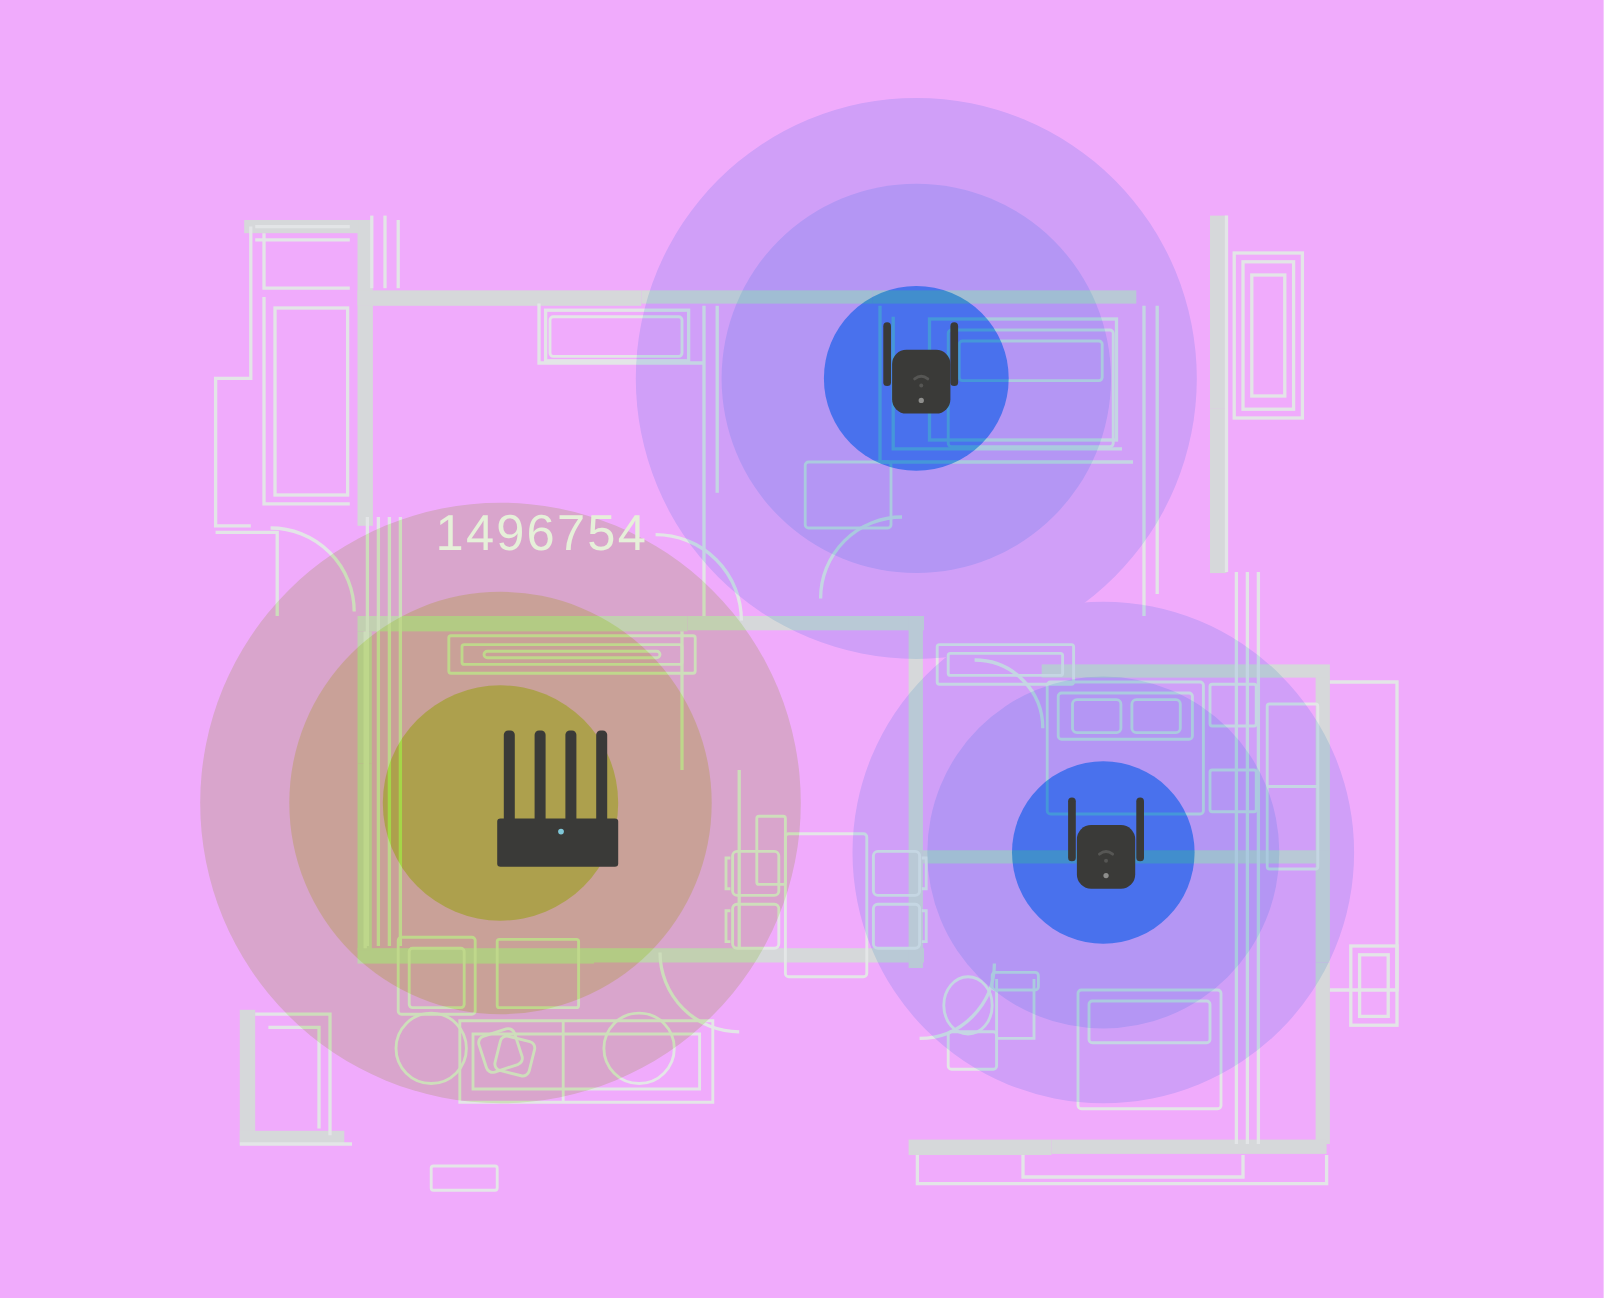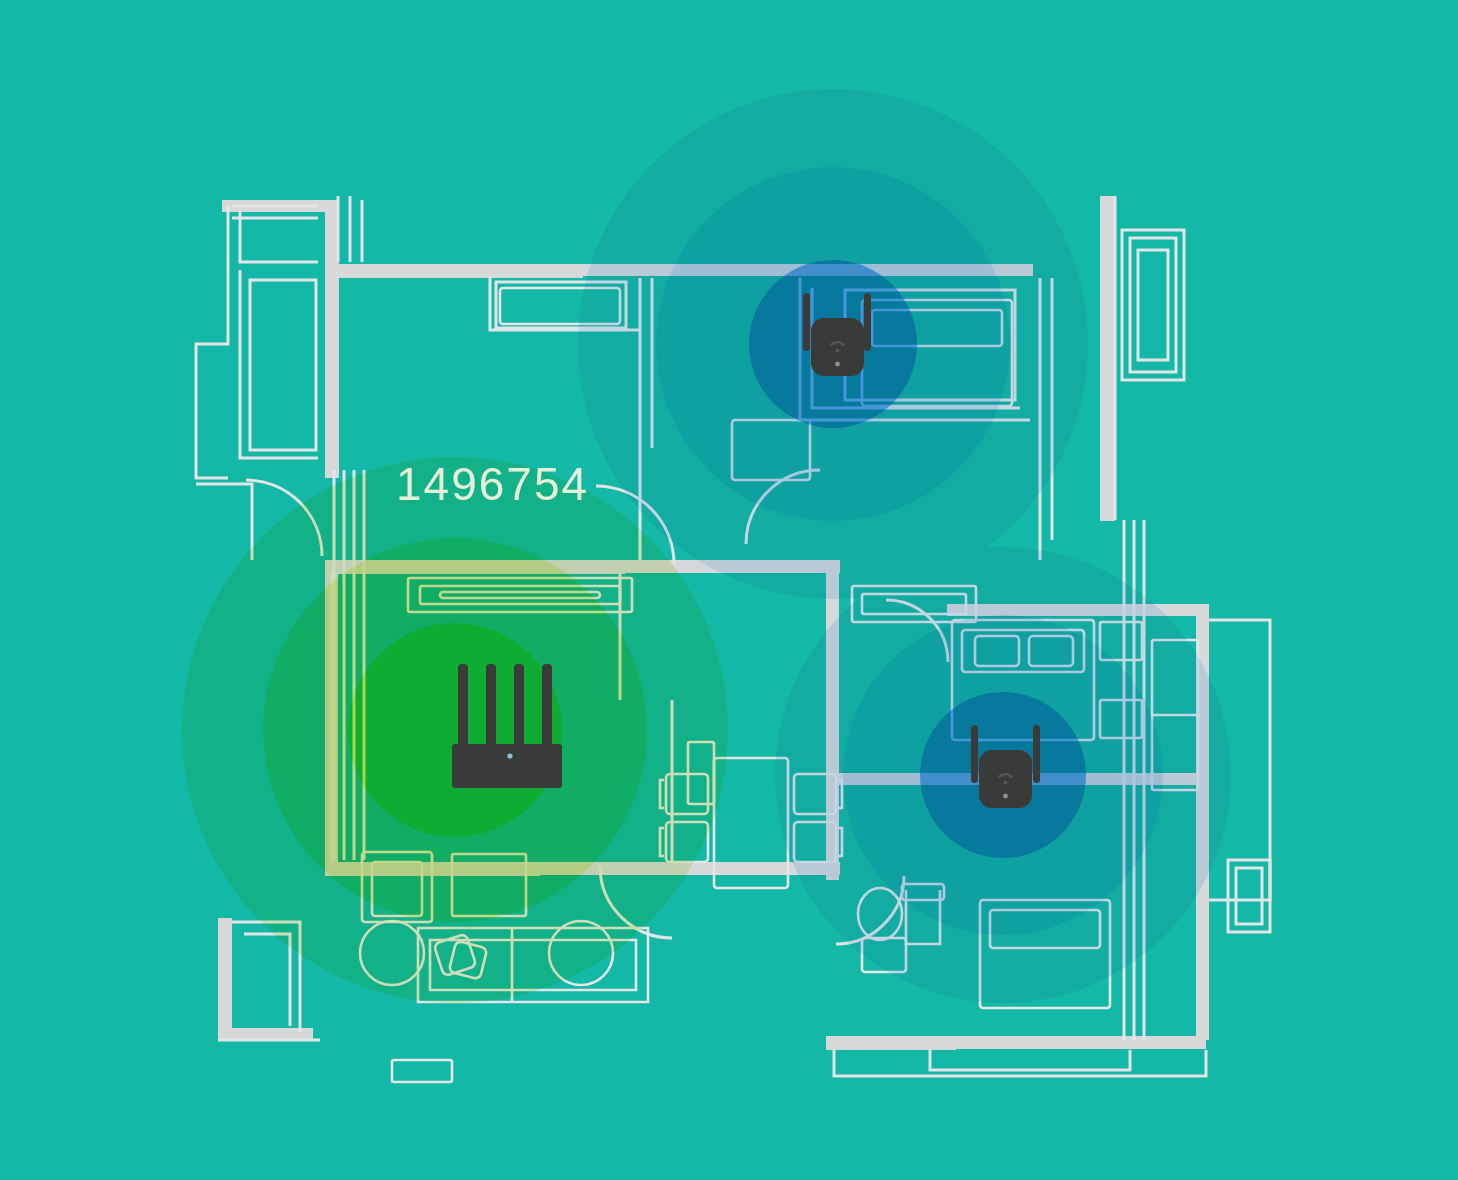--- a/index.html
+++ b/index.html
@@ -8,21 +8,21 @@
     padding: 0;
     background: #ffffff;
   }
   body {
     font-family: "Liberation Sans", sans-serif;
   }
   #stage {
     position: relative;
     width: 1458px;
     height: 1180px;
-    background: #14b8a6;
+    background: #f0abfc;
     overflow: hidden;
   }
   #scene {
     position: absolute;
     inset: 0;
     width: 1458px;
     height: 1180px;
   }
   .layer {
     position: absolute;

